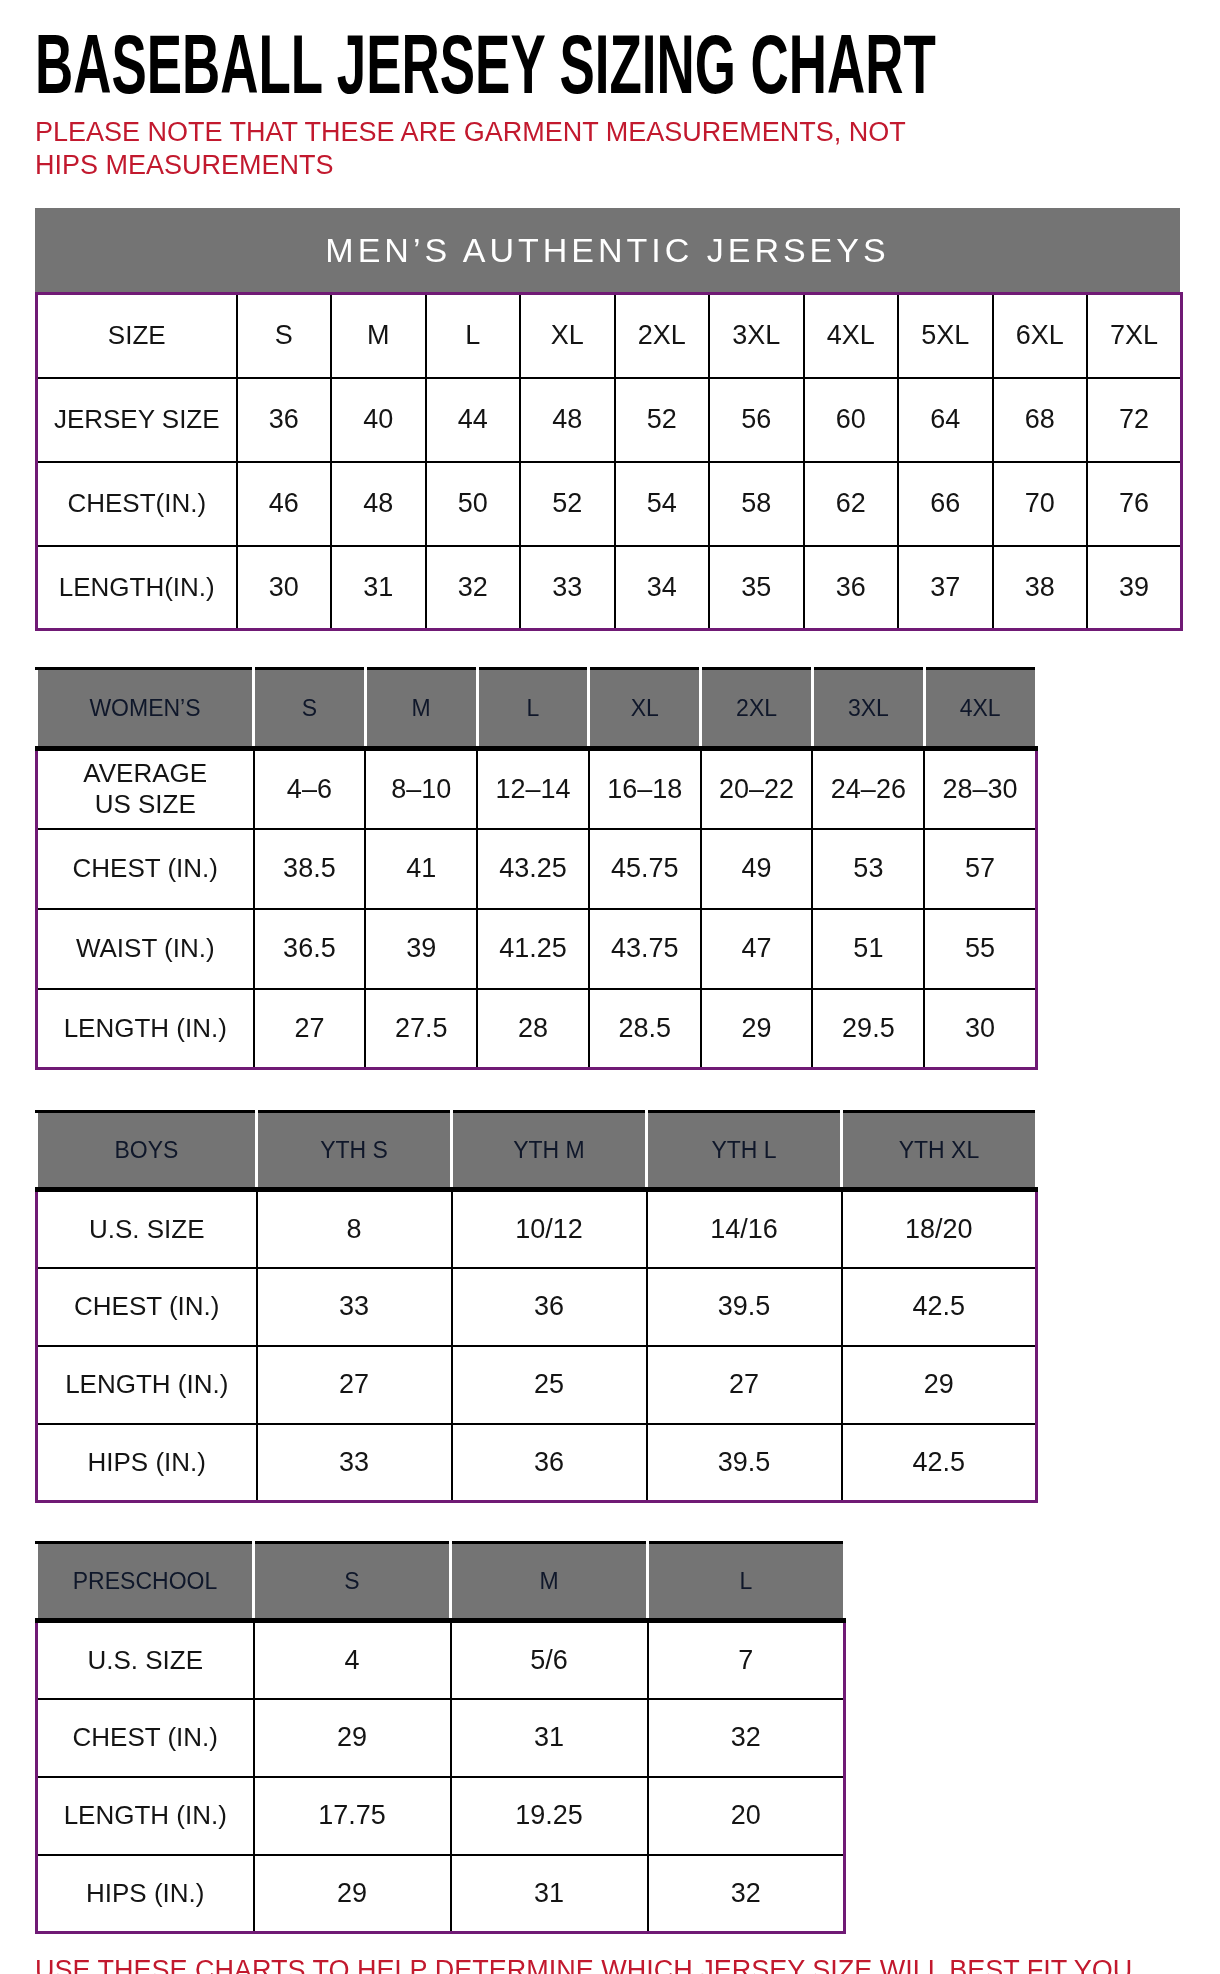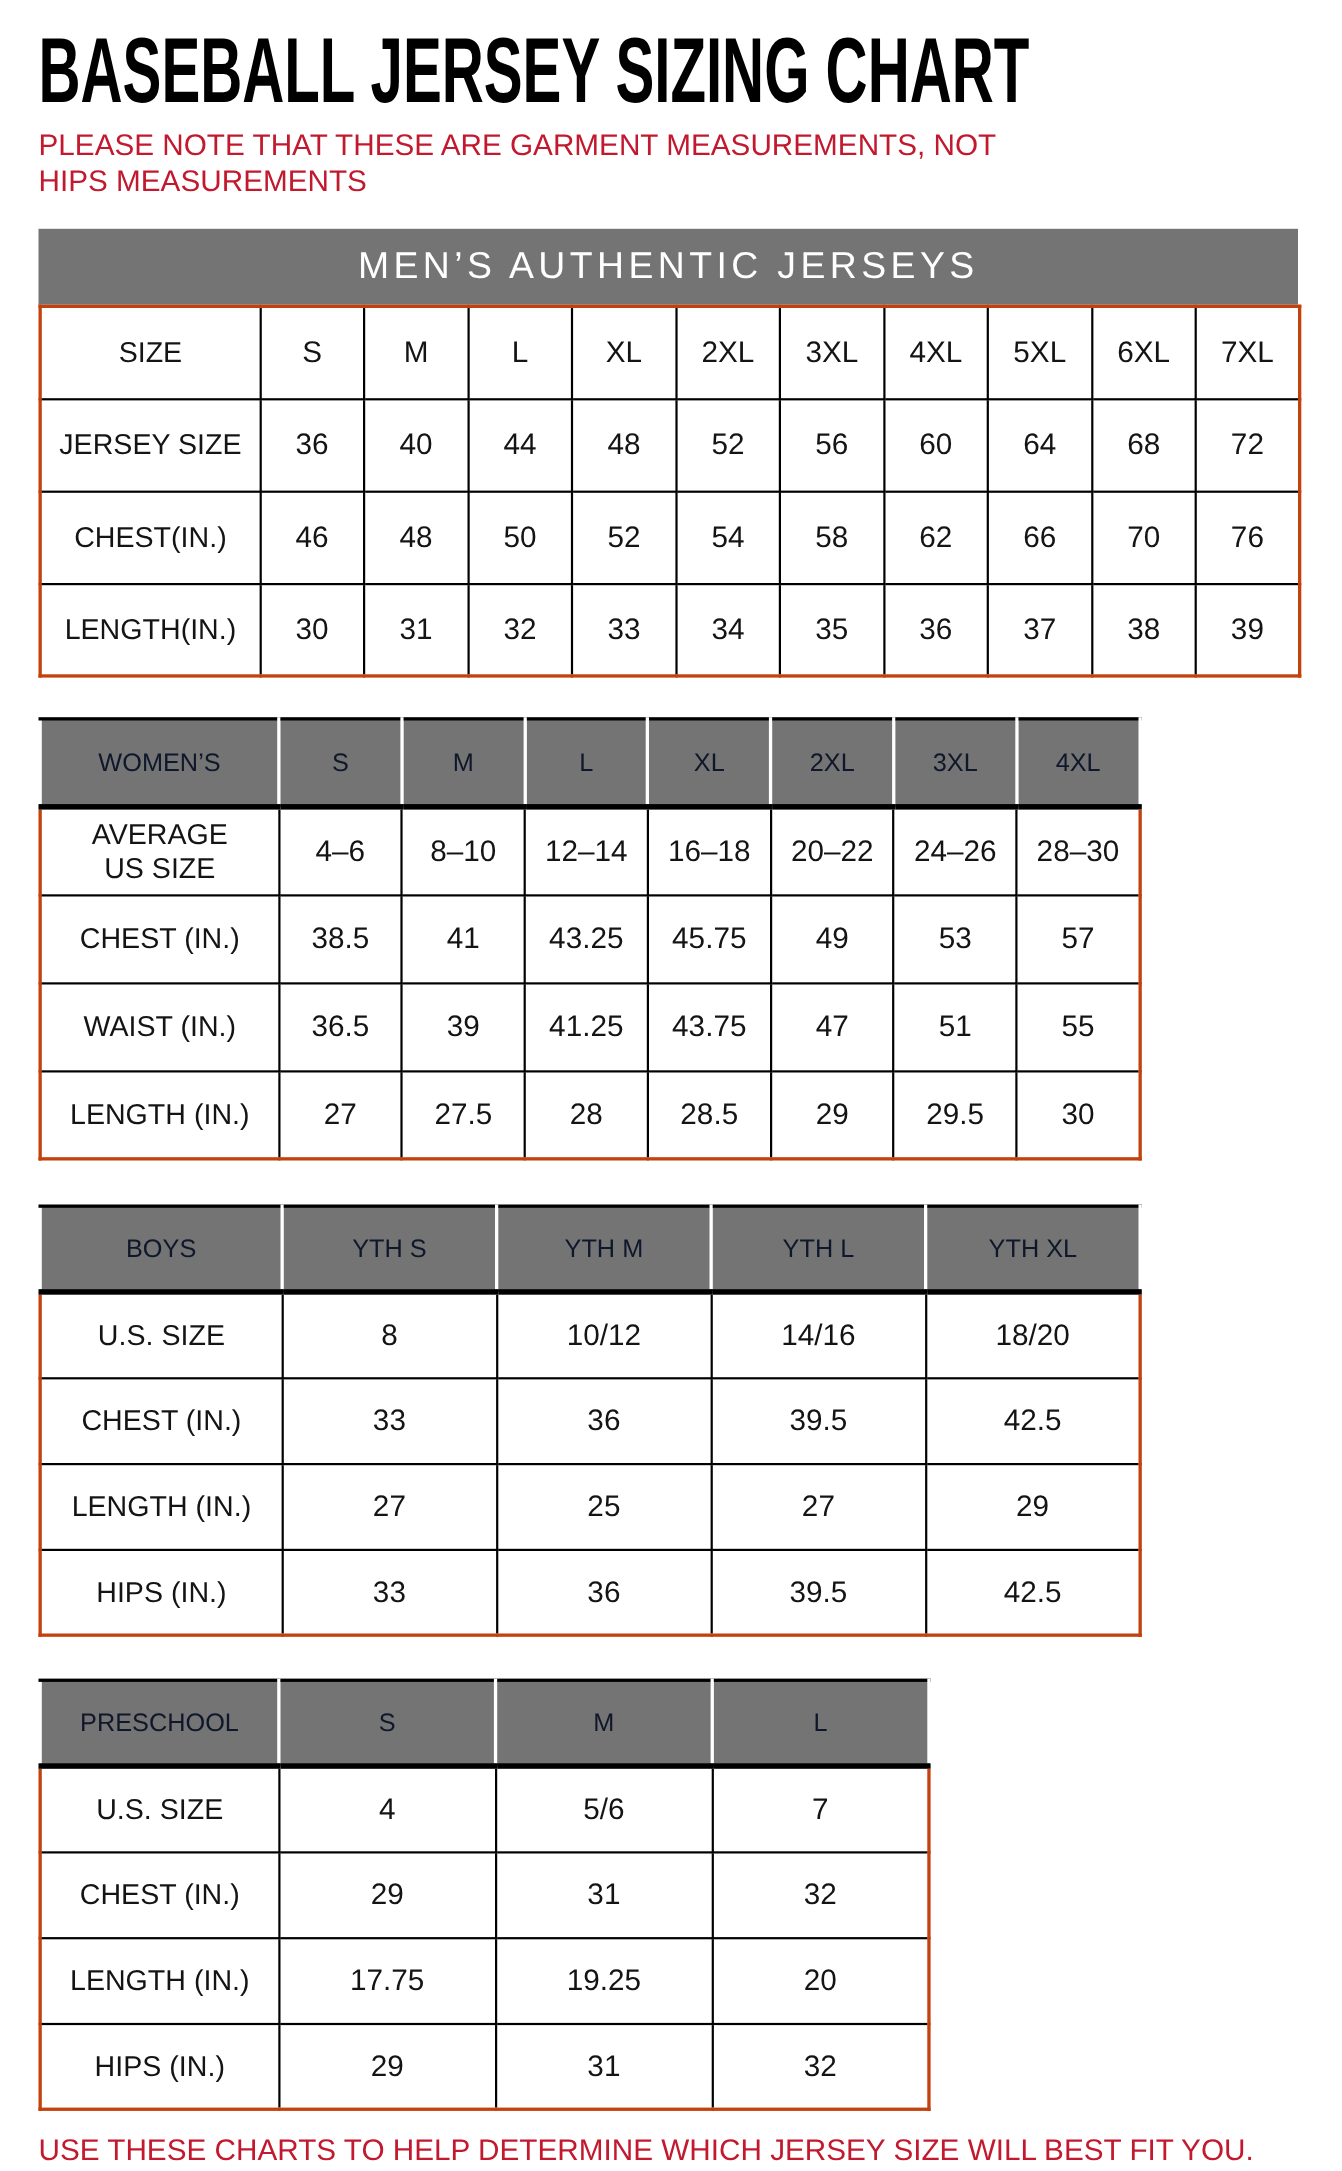--- a/index.html
+++ b/index.html
@@ -30,29 +30,29 @@
     font-size: 27px;
     line-height: 33px;
     margin: 12px 0 0 0;
   }
   .note.top { max-width: 900px; }
   .note.bottom { margin-top: 20px; white-space: nowrap; }
 
   
   .block { margin-top: 26px; }
   .banner {
-    width: 1145px; height: 69px;
+    width: 1145px; height: 84px;
     background: #747474; color: #ffffff;
     display: flex; align-items: center; justify-content: center;
     font-size: 34px; letter-spacing: 4px;
   }
   table.grid {
     border-collapse: collapse;
     table-layout: fixed;
-    border: 3px solid #c2410c;
+    border: 3px solid #701a75;
   }
   table.grid td {
     border: 2px solid #000000;
     text-align: center;
     vertical-align: middle;
     font-size: 27px;
     background: #ffffff;
     padding: 0 4px;
   }
   table.grid td.lbl { font-size: 26px; }

